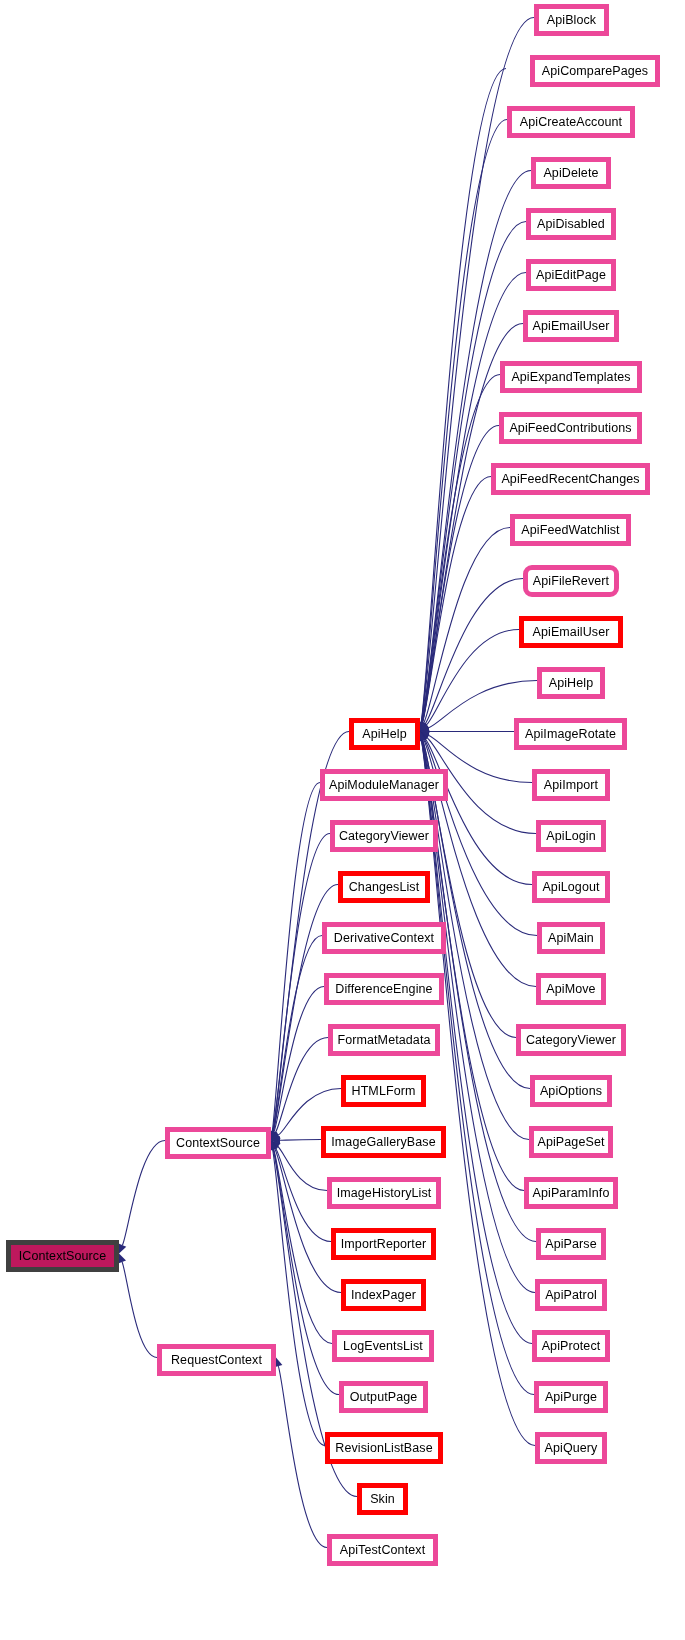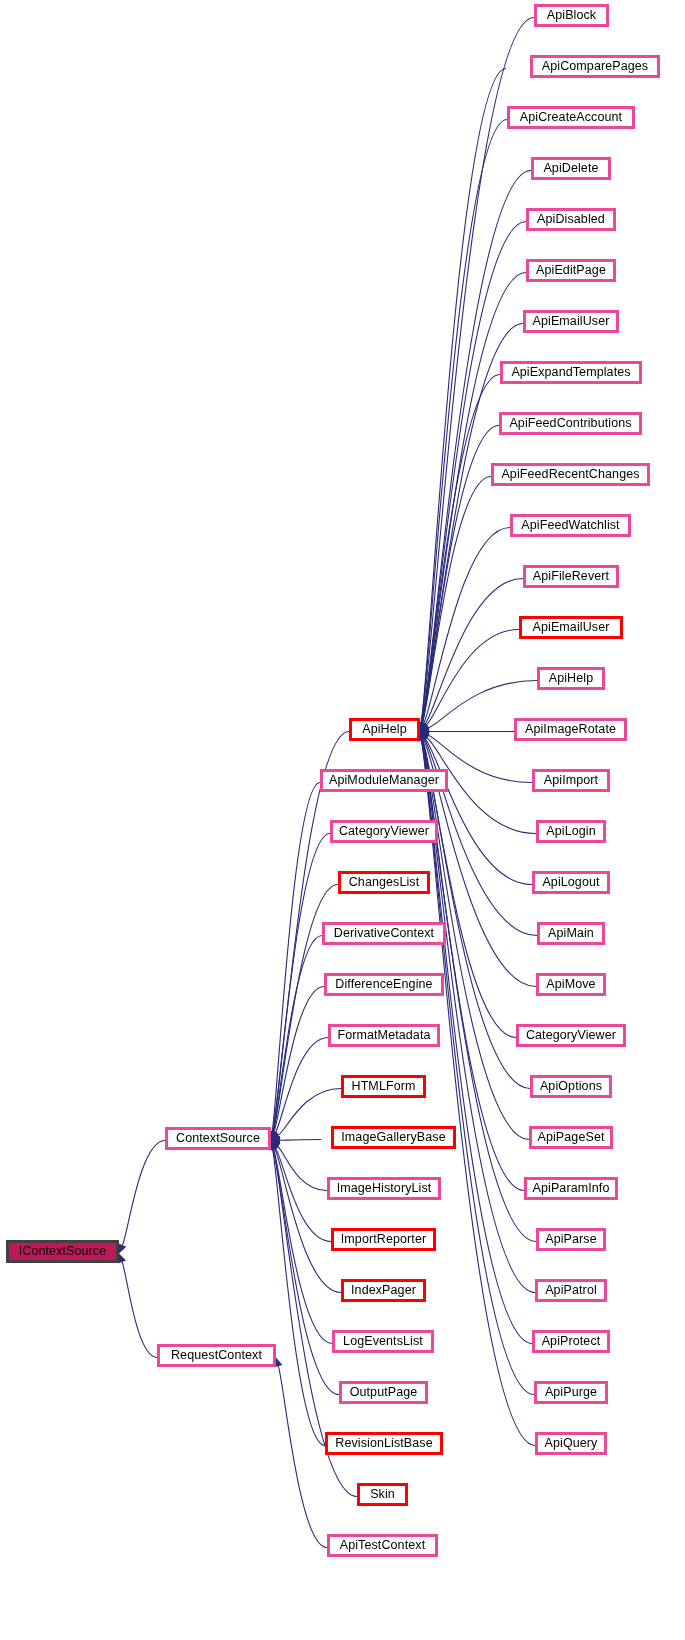--- a/index.html
+++ b/index.html
@@ -17,30 +17,30 @@
   #edges{
     position:absolute;
     left:0; top:0;
     width:685px; height:1640px;
     pointer-events:none;
   }
   .node{
     position:absolute;
     box-sizing:border-box;
     background:#ffffff;
-    border:3px solid #ec4899;
+    border:5px solid #ec4899;
     display:flex;
     align-items:center;
     justify-content:center;
     font-size:12.5px;
     line-height:1;
     color:#000000;
     white-space:nowrap;
     letter-spacing:0.1px;
-    height:23px;
+    height:32px;
     z-index:2;
   }
   .node.red{ border-color:#ff0000; }
   .node.root{
     background:#be185d;
     border-color:#404040;
   }
   .node .lbl{ display:block; transform:translateY(-0.5px); }
 </style>
 </head>
@@ -172,21 +172,21 @@
       </div>
       <div class="node" style="left: 324px; top: 973px; width: 120px;">
         <span class="lbl">DifferenceEngine</span>
       </div>
       <div class="node" style="left: 328px; top: 1024px; width: 112px;">
         <span class="lbl">FormatMetadata</span>
       </div>
       <div class="node red" style="left: 341px; top: 1075px; width: 85px;">
         <span class="lbl">HTMLForm</span>
       </div>
-      <div class="node red" style="left: 331px; top: 1126px; width: 125px;">
+      <div class="node red" style="left: 321px; top: 1126px; width: 125px;">
         <span class="lbl">ImageGalleryBase</span>
       </div>
       <div class="node" style="left: 327px; top: 1177px; width: 114px;">
         <span class="lbl">ImageHistoryList</span>
       </div>
       <div class="node red" style="left: 331px; top: 1228px; width: 105px;">
         <span class="lbl">ImportReporter</span>
       </div>
       <div class="node red" style="left: 341px; top: 1279px; width: 85px;">
         <span class="lbl">IndexPager</span>
@@ -232,21 +232,21 @@
       </div>
       <div class="node" style="left: 499px; top: 412px; width: 143px;">
         <span class="lbl">ApiFeedContributions</span>
       </div>
       <div class="node" style="left: 491px; top: 463px; width: 159px;">
         <span class="lbl">ApiFeedRecentChanges</span>
       </div>
       <div class="node" style="left: 510px; top: 514px; width: 121px;">
         <span class="lbl">ApiFeedWatchlist</span>
       </div>
-      <div class="node" style="left: 523px; top: 565px; width: 96px;">
+      <div class="node" style="left: 523px; top: 565px; width: 96px; border-radius: 9px;">
         <span class="lbl">ApiFileRevert</span>
       </div>
       <div class="node red" style="left: 519px; top: 616px; width: 104px;">
         <span class="lbl">ApiEmailUser</span>
       </div>
       <div class="node" style="left: 537px; top: 667px; width: 68px;">
         <span class="lbl">ApiHelp</span>
       </div>
       <div class="node" style="left: 514px; top: 718px; width: 113px;">
         <span class="lbl">ApiImageRotate</span>

